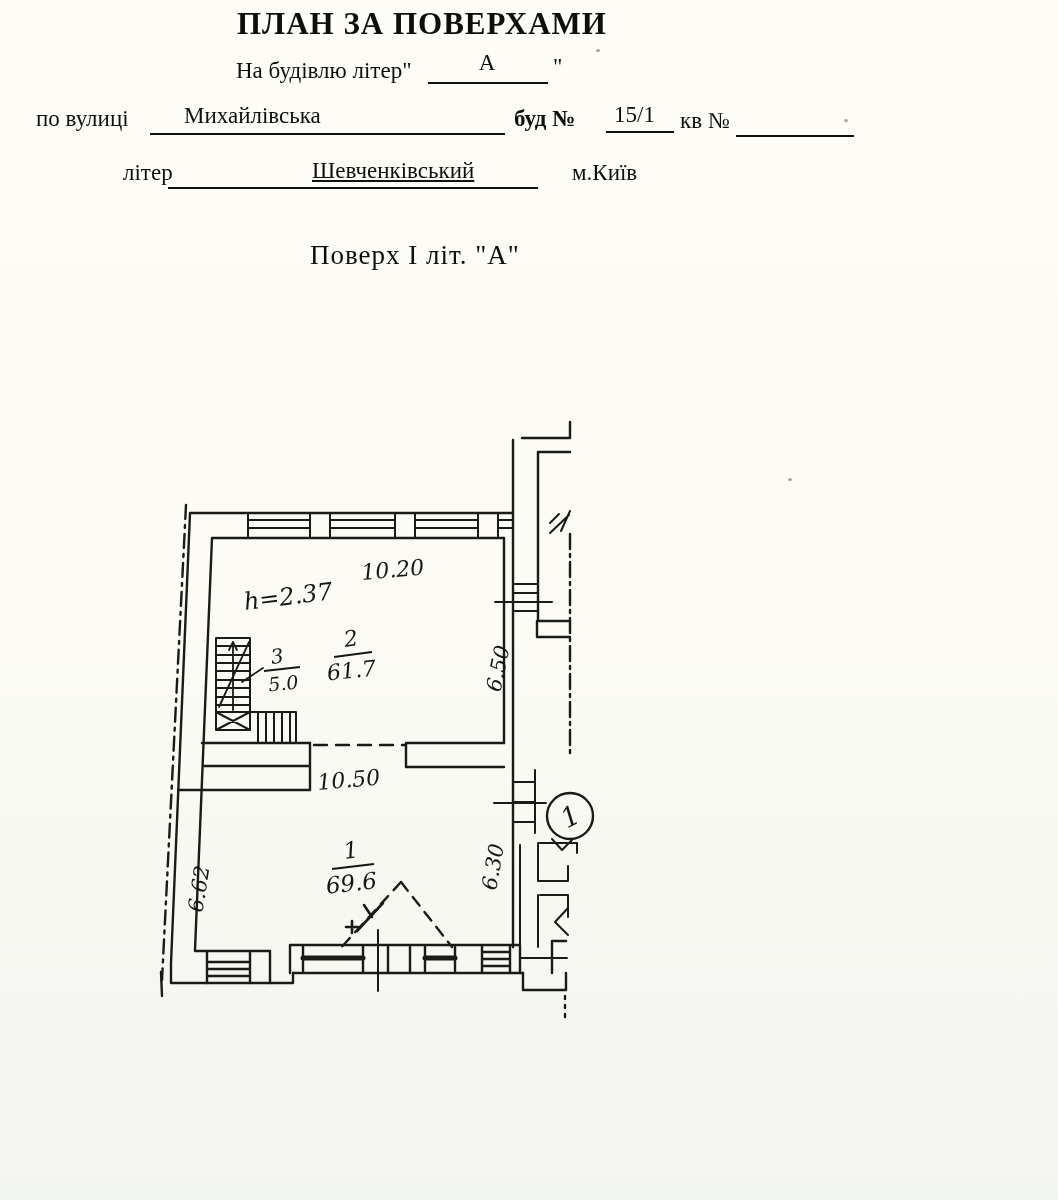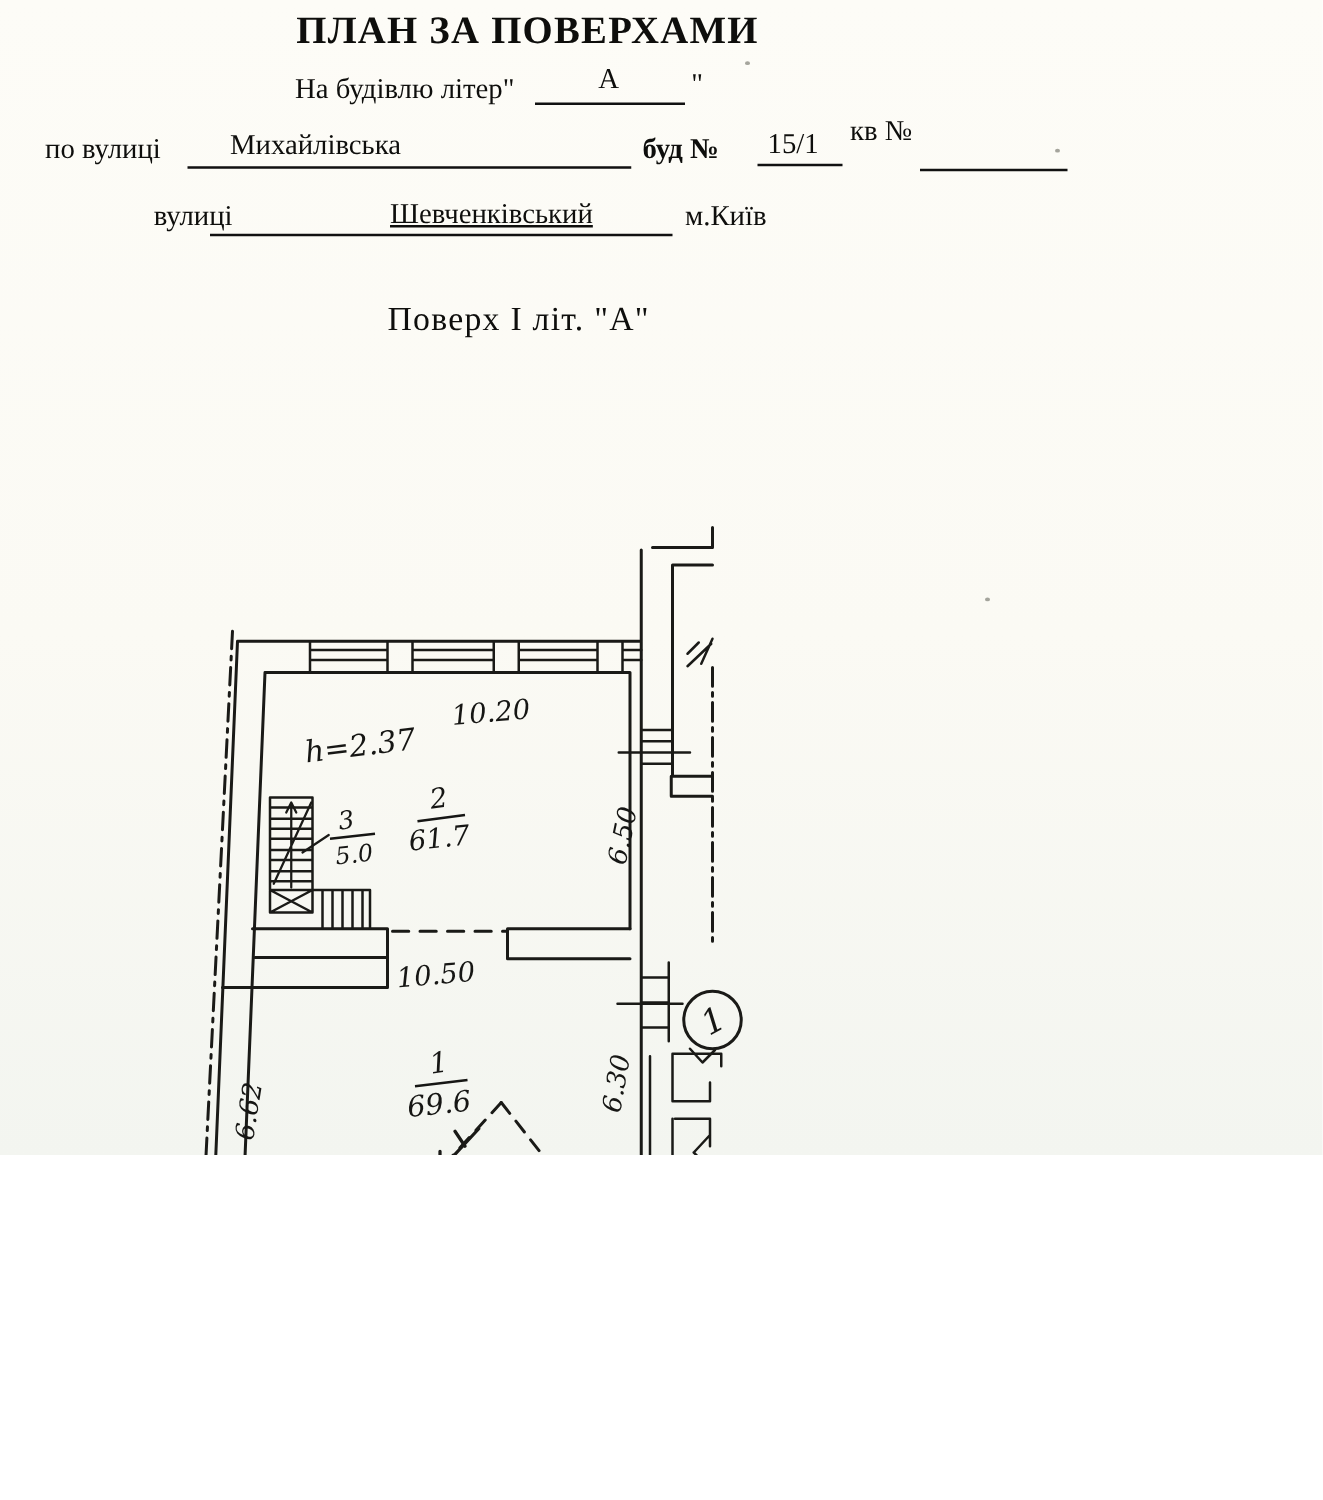--- a/index.html
+++ b/index.html
@@ -1,18 +1,18 @@
 <!DOCTYPE html>
 <html><head>
 <meta charset="utf-8">
 <style>
   html,body{margin:0;padding:0;}
   .page{
     position:relative;
-    width:1058px;height:924px;
+    width:1058px;height:1200px;
     background:linear-gradient(180deg,#fdfcf7 0%,#fbfaf4 55%,#f3f5f0 100%);
     overflow:hidden;
     font-family:"Liberation Serif", serif;
     color:#0e0e0c;
   }
   .abs{position:absolute;}
   .title{
     left:226px;top:6px;width:392px;text-align:center;
     font-size:31px;font-weight:bold;letter-spacing:1px;
   }
@@ -40,27 +40,27 @@
   <div class="abs typed" style="left:428px;top:50px;width:118px;text-align:center;">А</div>
   <div class="abs uline" style="left:428px;top:82px;width:120px;"></div>
   <div class="abs typed" style="left:553px;top:54px;">"</div>
 
   <div class="abs typed" style="left:36px;top:106px;">по вулиці</div>
   <div class="abs typed" style="left:184px;top:103px;text-align:center;">Михайлівська</div>
   <div class="abs uline" style="left:150px;top:133px;width:355px;"></div>
   <div class="abs typed" style="left:514px;top:106px;font-weight:bold;">буд №</div>
   <div class="abs typed" style="left:614px;top:102px;">15/1</div>
   <div class="abs uline" style="left:606px;top:131px;width:68px;"></div>
-  <div class="abs typed" style="left:680px;top:92px;">кв №</div>
+  <div class="abs typed" style="left:680px;top:108px;">кв №</div>
   <div class="abs uline" style="left:736px;top:135px;width:118px;"></div>
 
-  <div class="abs typed" style="left:123px;top:160px;">вулиці</div>
+  <div class="abs typed" style="left:123px;top:160px;">літер</div>
   <div class="abs typed" style="left:312px;top:158px;text-decoration:underline;">Шевченківський</div>
   <div class="abs uline" style="left:168px;top:187px;width:370px;"></div>
-  <div class="abs typed" style="left:548px;top:160px;">м.Київ</div>
+  <div class="abs typed" style="left:572px;top:160px;">м.Київ</div>
 
   <div class="abs floor-heading">Поверх I  літ. "А"</div>
 
   <div class="abs speck" style="left:596px;top:49px;"></div>
   <div class="abs speck" style="left:844px;top:119px;"></div>
   <div class="abs speck" style="left:788px;top:478px;"></div>
 
   <svg class="abs" style="left:140px;top:400px;" width="500" height="640" viewBox="140 400 500 640">
 
     <g stroke="#1a1a17" stroke-width="2.4" fill="none" stroke-linecap="round" stroke-linejoin="round">

